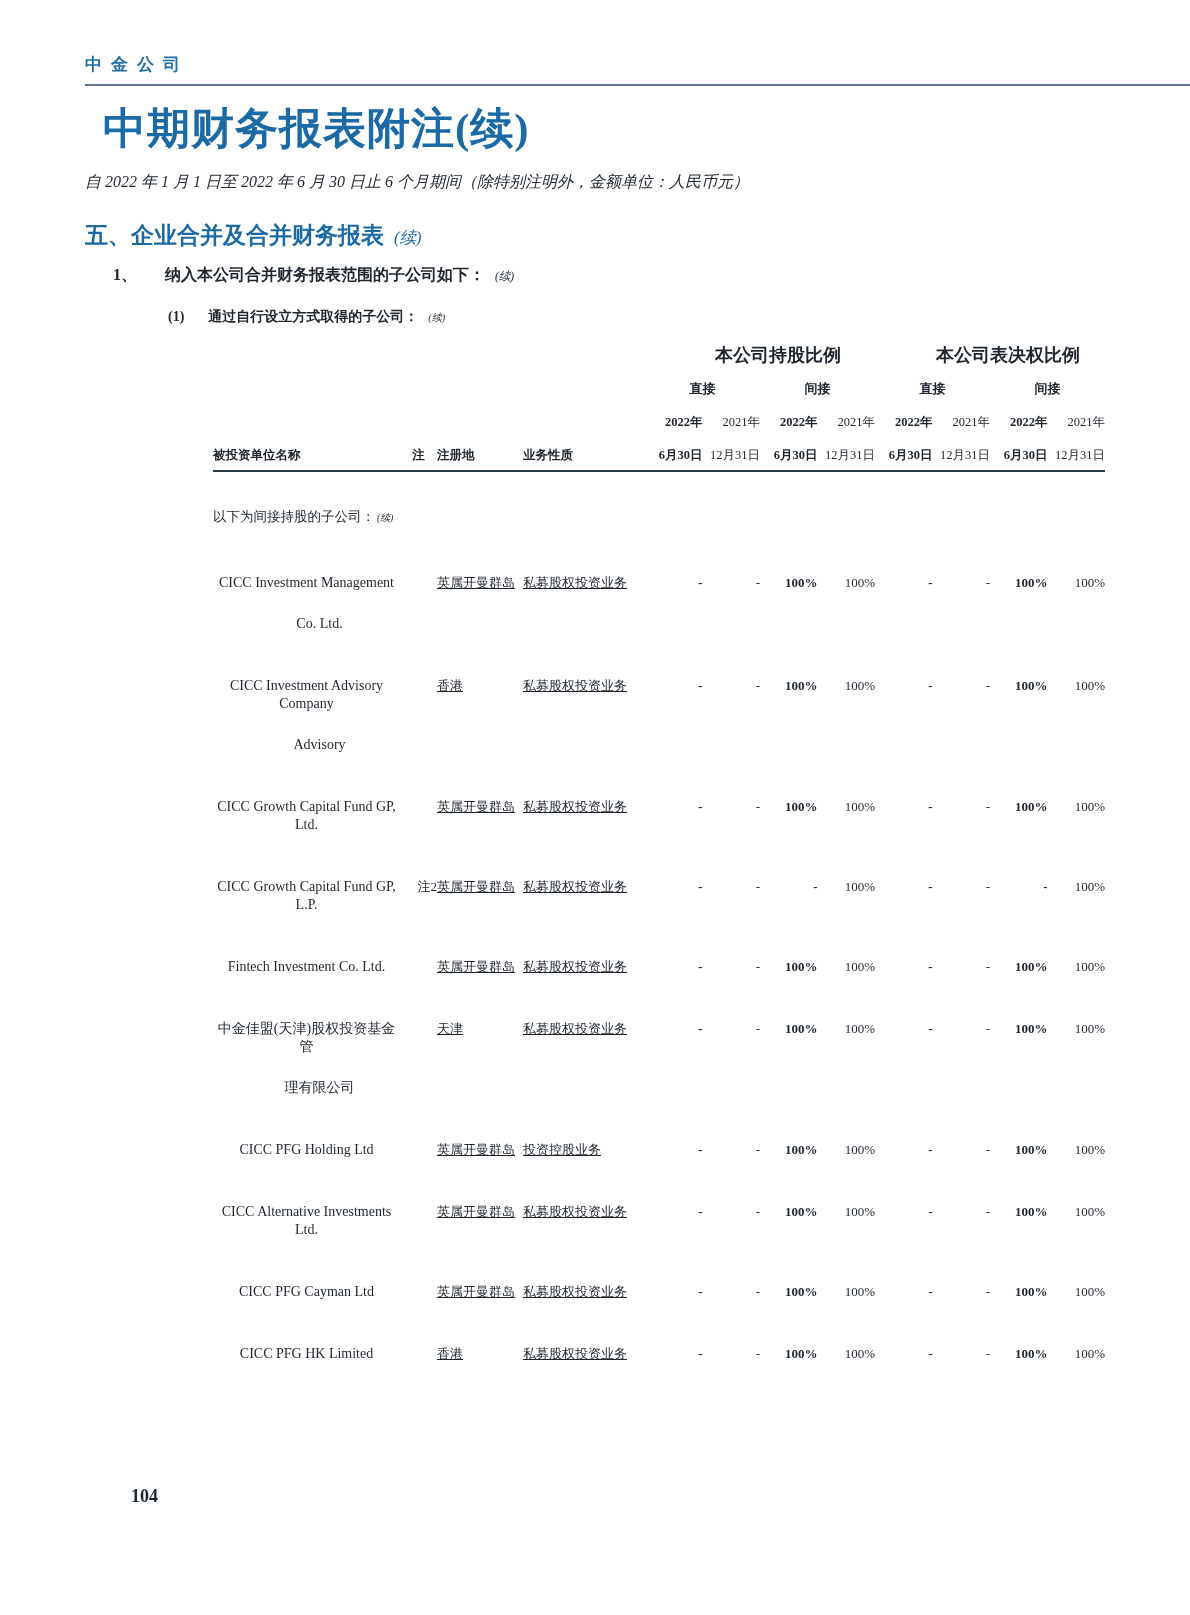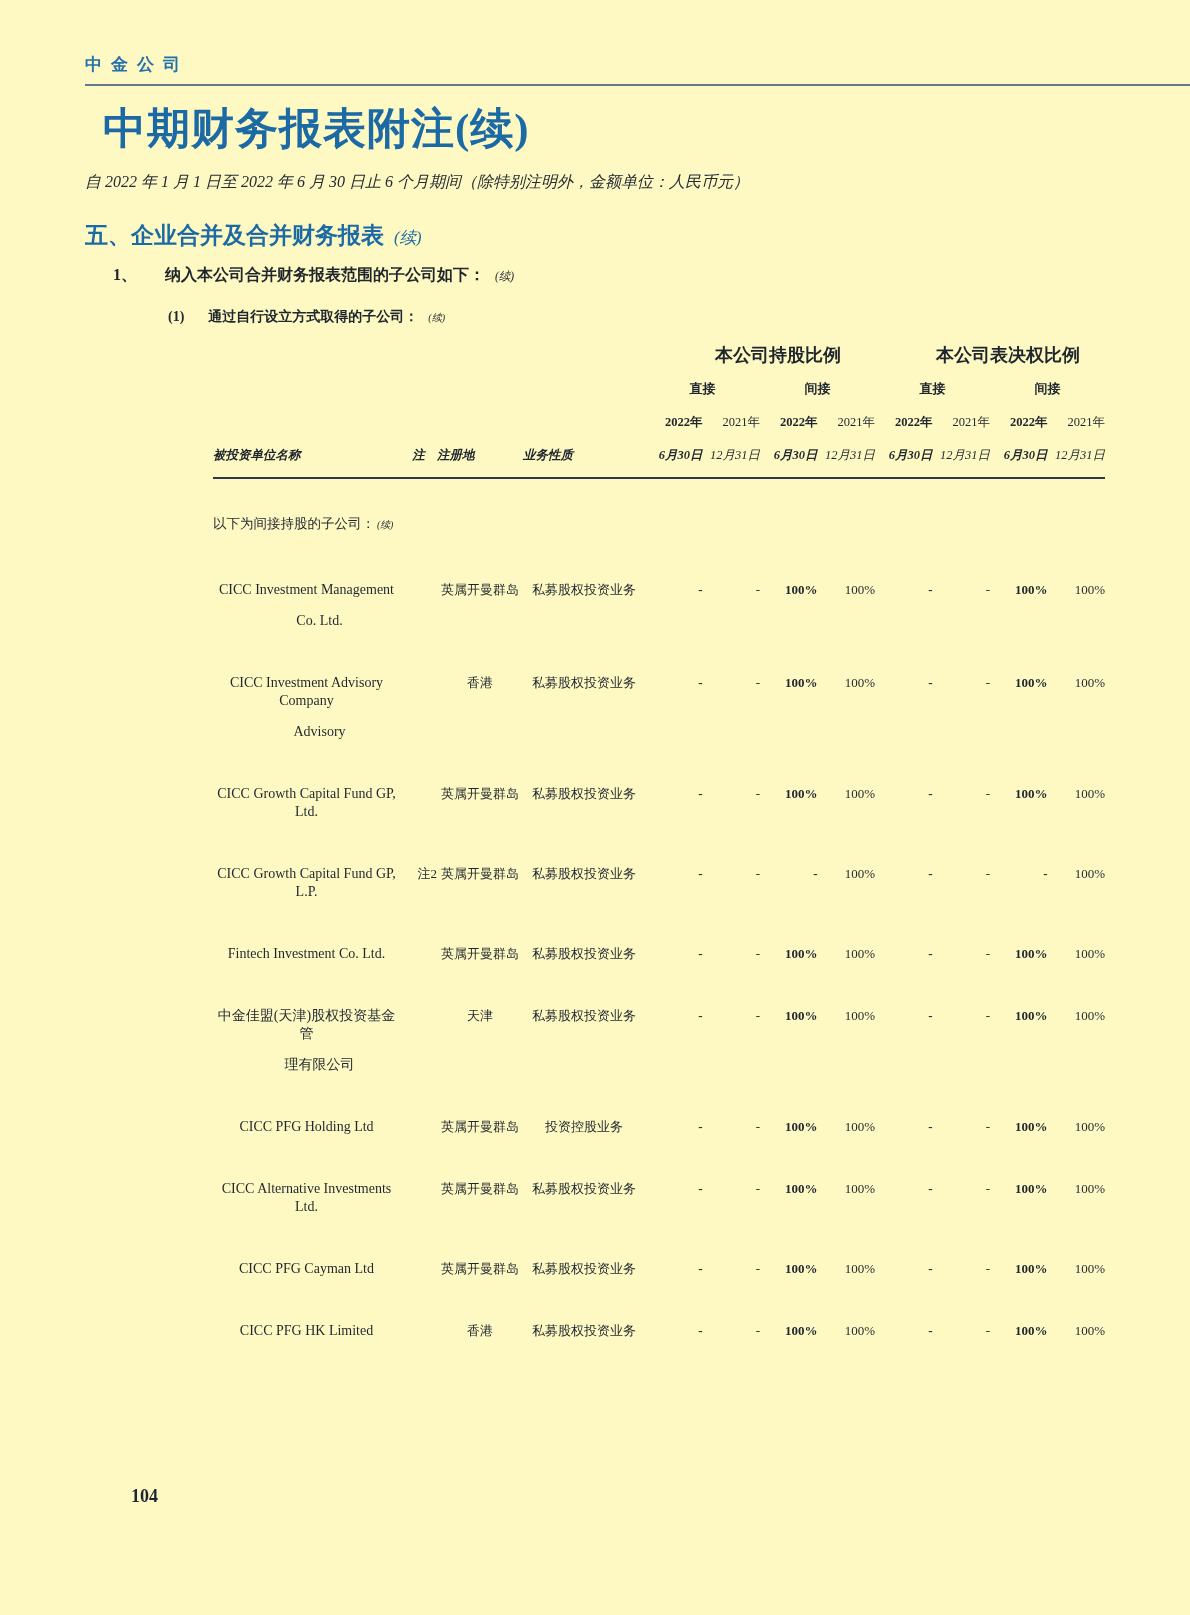--- a/index.html
+++ b/index.html
@@ -1,17 +1,17 @@
 <!DOCTYPE html>
 <html><head>
 <meta charset="utf-8">
 <style>
   html,body{margin:0;padding:0;background:#d9e5f2;}
   .page{
-    position:relative;width:1190px;height:1615px;background:#fef9c3;
+    position:relative;width:1190px;height:1615px;background:#ffffff;
     font-family:"Liberation Serif","DejaVu Serif",serif;color:#222a33;overflow:hidden;
   }
   .brand{position:absolute;left:85px;top:53px;font-size:17px;font-weight:bold;
     letter-spacing:9px;color:#2470ab;}
   .top-rule{position:absolute;left:85px;right:0;top:84px;height:2px;background:#64788f;}
   .doc-title{position:absolute;left:83px;top:100px;font-size:43px;font-weight:bold;
     color:#1b6aa5;letter-spacing:1px;margin-left:20px;}
   .doc-subtitle{position:absolute;left:85px;top:172px;font-size:16px;font-style:italic;color:#242b33;}
   .h1{position:absolute;left:85px;top:220px;font-size:23px;font-weight:bold;color:#1b6aa5;}
   .h2{position:absolute;left:113px;top:265px;font-size:16px;font-weight:bold;color:#1f262e;}
@@ -21,34 +21,34 @@
   .cont{font-style:italic;font-weight:normal;font-size:0.72em;margin-left:10px;}
   .h1 .cont{color:#1b6aa5;}
   
   .tbl-wrap{position:absolute;left:213px;top:332px;width:892px;}
   table{width:892px;border-collapse:collapse;table-layout:fixed;}
   th,td{padding:0;font-weight:normal;}
   thead th{vertical-align:bottom;font-size:13px;color:#1f262e;line-height:15px;}
   .tr-group th{height:31px;font-weight:bold;}
   .tr-sub th{height:33px;font-weight:bold;}
   .tr-year th{height:34px;font-size:12.5px;}
-  .tr-day th{height:33px;padding-bottom:14px;border-bottom:2.5px solid #2b3947;font-size:12.5px;font-style:italic;}
+  .tr-day th{height:33px;padding-bottom:7px;border-bottom:2.5px solid #2b3947;font-size:12.5px;}
   .group-th{text-align:center;padding-left:36px;font-size:18px;}
   .sub-th{text-align:center;}
   .name-th,.place-th,.biz-th{text-align:left;font-weight:bold;font-size:13px;}
   .note-th{text-align:center;font-weight:bold;font-size:13px;}
   .date-th{text-align:right;}
   .b2022{font-weight:bold;}
   .lbl-row td{padding-top:36px;padding-bottom:48px;font-size:13.5px;color:#1f262e;}
   .lbl-row .cont{margin-left:2px;}
   .data-row td{vertical-align:top;line-height:18px;padding-bottom:44px;font-size:13px;color:#1f262e;}
   .data-row .c-name{font-size:14px;text-align:center;}
-  .name-cont{margin-top:13px;padding-left:26px;}
+  .name-cont{margin-top:23px;padding-left:26px;}
   .c-note{text-align:right;}
-  .c-place,.c-biz{text-align:center;}
+  .c-place,.c-biz{text-align:left;text-decoration:underline;}
   .c-val{text-align:right;}
   .c-val.bold-2022{font-weight:bold;}
   .page-num{position:absolute;left:85px;top:1486px;font-size:18px;font-weight:bold;color:#1c2630;margin-left:46px;}
 </style>
 </head>
 <body>
 
 <div class="page">
 
   <div class="brand">中金公司</div>

